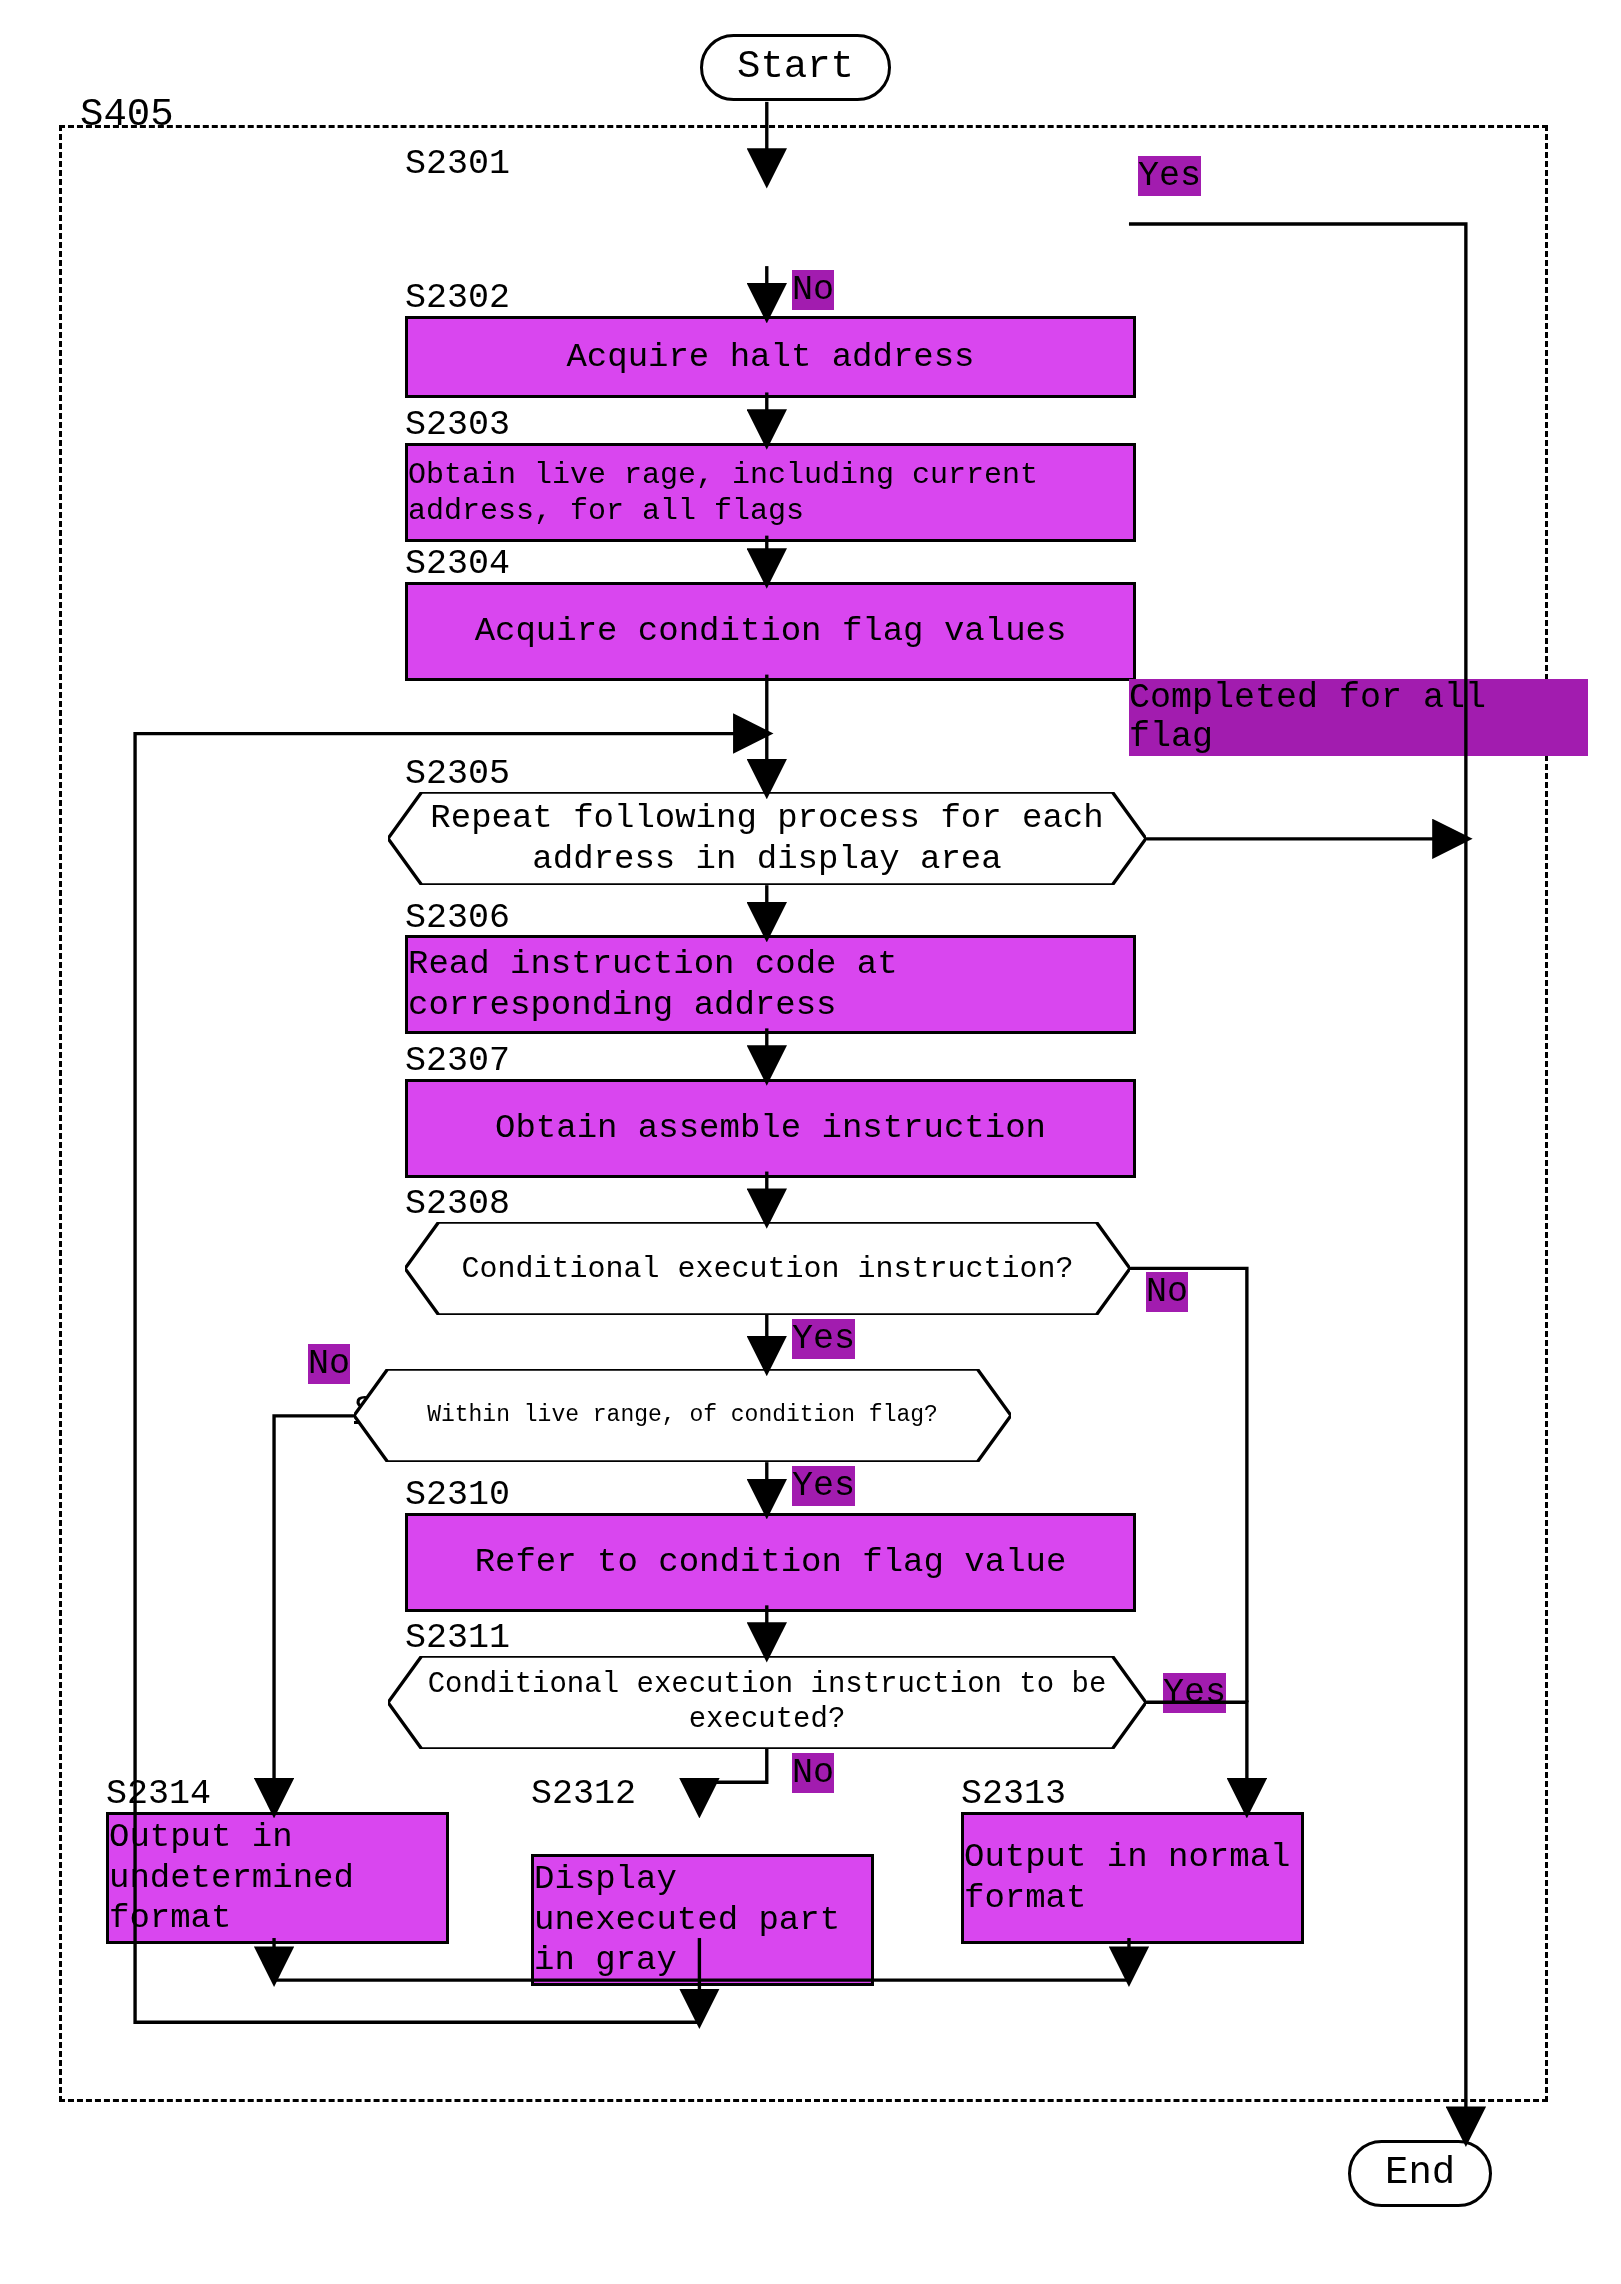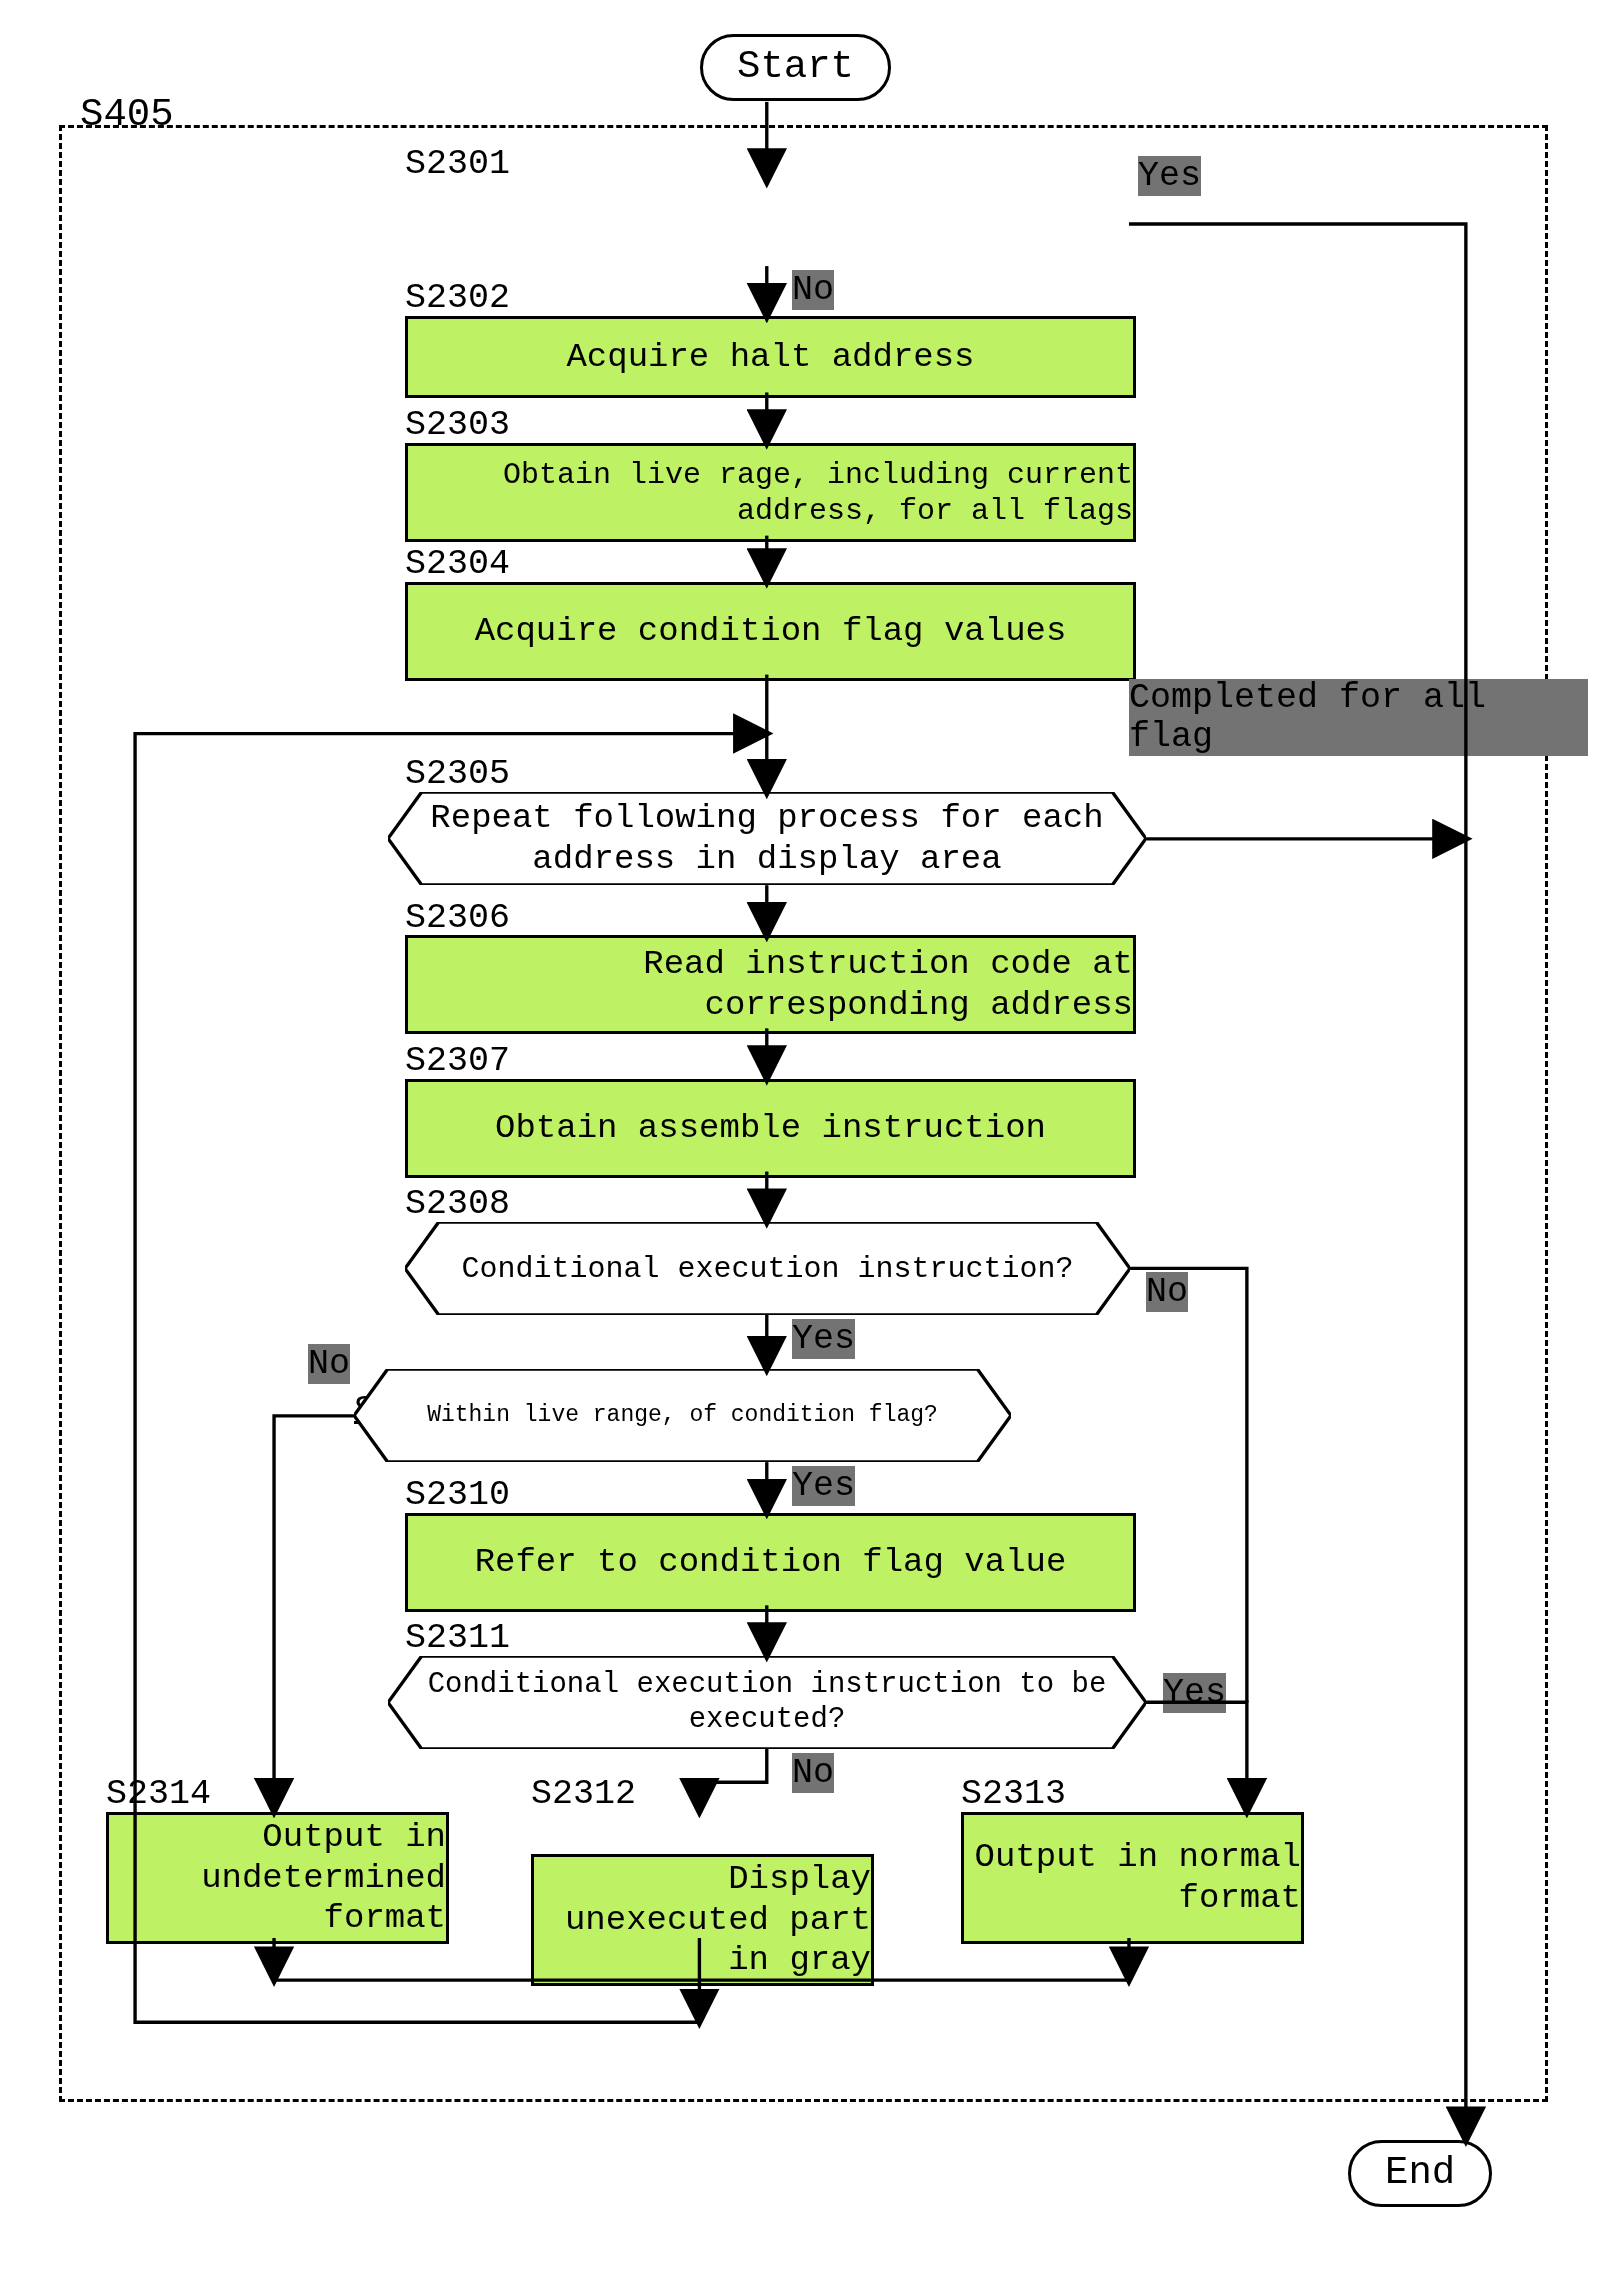--- a/index.html
+++ b/index.html
@@ -27,31 +27,31 @@
     border-radius: 42px;
     padding: 8.4px 34px;
     font-size: 39px;
     background: #fff;
     text-align: center;
   }
   .process {
     position: absolute;
     border: 3.4px solid #000;
     font-size: 34px;
-    background: #bef264;
-    text-align: right;
+    background: #d946ef;
+    text-align: left;
     display: flex;
     align-items: center;
     justify-content: center;
     line-height: 1.2;
   }
   .label {
     position: absolute;
     font-size: 35px;
-    background: #737373;
+    background: #a21caf;
   }
   .step-label {
     position: absolute;
     font-size: 35px;
   }
   svg.connector {
     position: absolute;
     top: 0;
     left: 0;
     width: 1554px;

